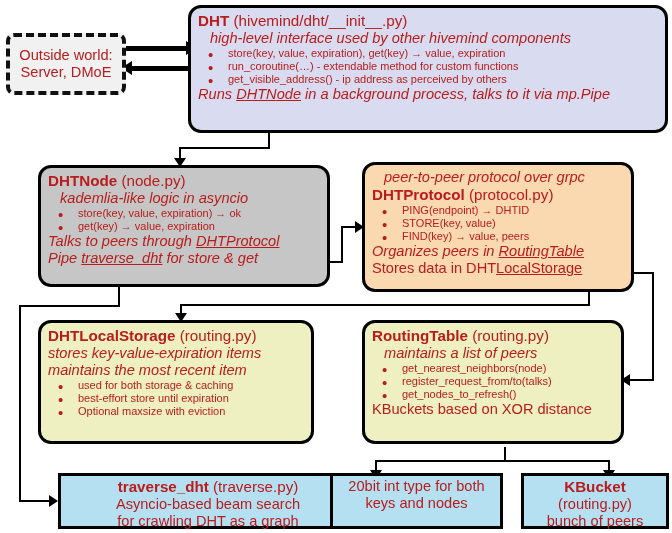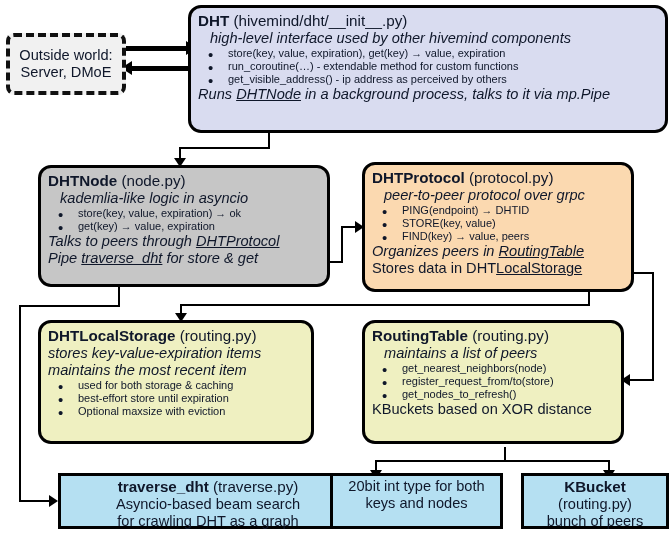--- a/index.html
+++ b/index.html
@@ -13,21 +13,21 @@
     height:533px;
     background:#ffffff;
     overflow:hidden;
   }
 
   
   .node{
     position:absolute;
     box-sizing:border-box;
     border:3px solid #000;
-    color:#0f172a;
+    color:#b91c1c;
     z-index:3;
   }
   .node.rounded{ border-radius:13px; }
   .node.square{ border-radius:0; }
   .node.dashed{
     border:4px dashed #111;
     border-radius:8px;
     background:#f1f1f1;
   }
 
@@ -152,22 +152,22 @@
       <span class="ln ital ind1">kademlia-like logic in asyncio</span>
       <span class="bl">store(key, value, expiration) → ok</span>
       <span class="bl">get(key) → value, expiration</span>
       <span class="ln ital"><span>Talks to peers through </span><u>DHTProtocol</u></span>
       <span class="ln ital"><span>Pipe </span><u>traverse_dht</u><span> for store &amp; get</span></span>
     </div>
   </div>
 
   <div class="node rounded fill-orange" style="left:362px;top:162px;width:272px;height:130px;">
     <div class="inner">
+      <span class="ln ital ind1">peer-to-peer protocol over grpc</span>
       <span class="ln title"><b>DHTProtocol</b><span> (protocol.py)</span></span>
-      <span class="ln ital ind1">peer-to-peer protocol over grpc</span>
       <span class="bl">PING(endpoint) → DHTID</span>
       <span class="bl">STORE(key, value)</span>
       <span class="bl">FIND(key) → value, peers</span>
       <span class="ln ital"><span>Organizes peers in </span><u>RoutingTable</u></span>
       <span class="ln"><span>Stores data in DHT</span><u>LocalStorage</u></span>
     </div>
   </div>
 
   <div class="node rounded fill-yellow" style="left:38px;top:320px;width:276px;height:124px;">
     <div class="inner">
@@ -178,21 +178,21 @@
       <span class="bl">best-effort store until expiration</span>
       <span class="bl">Optional maxsize with eviction</span>
     </div>
   </div>
 
   <div class="node rounded fill-yellow" style="left:362px;top:320px;width:262px;height:124px;">
     <div class="inner">
       <span class="ln title"><b>RoutingTable</b><span> (routing.py)</span></span>
       <span class="ln ital ind1">maintains a list of peers</span>
       <span class="bl">get_nearest_neighbors(node)</span>
-      <span class="bl">register_request_from/to(store)</span>
+      <span class="bl">register_request_from/to(talks)</span>
       <span class="bl">get_nodes_to_refresh()</span>
       <span class="ln">KBuckets based on XOR distance</span>
     </div>
   </div>
 
   <div class="node square fill-blue" style="left:58px;top:473px;width:300px;height:56px;">
     <div class="inner" style="padding:2px 4px;">
       <span class="ln center title"><b>traverse_dht</b><span> (traverse.py)</span></span>
       <span class="ln center">Asyncio-based beam search</span>
       <span class="ln center">for crawling DHT as a graph</span>

